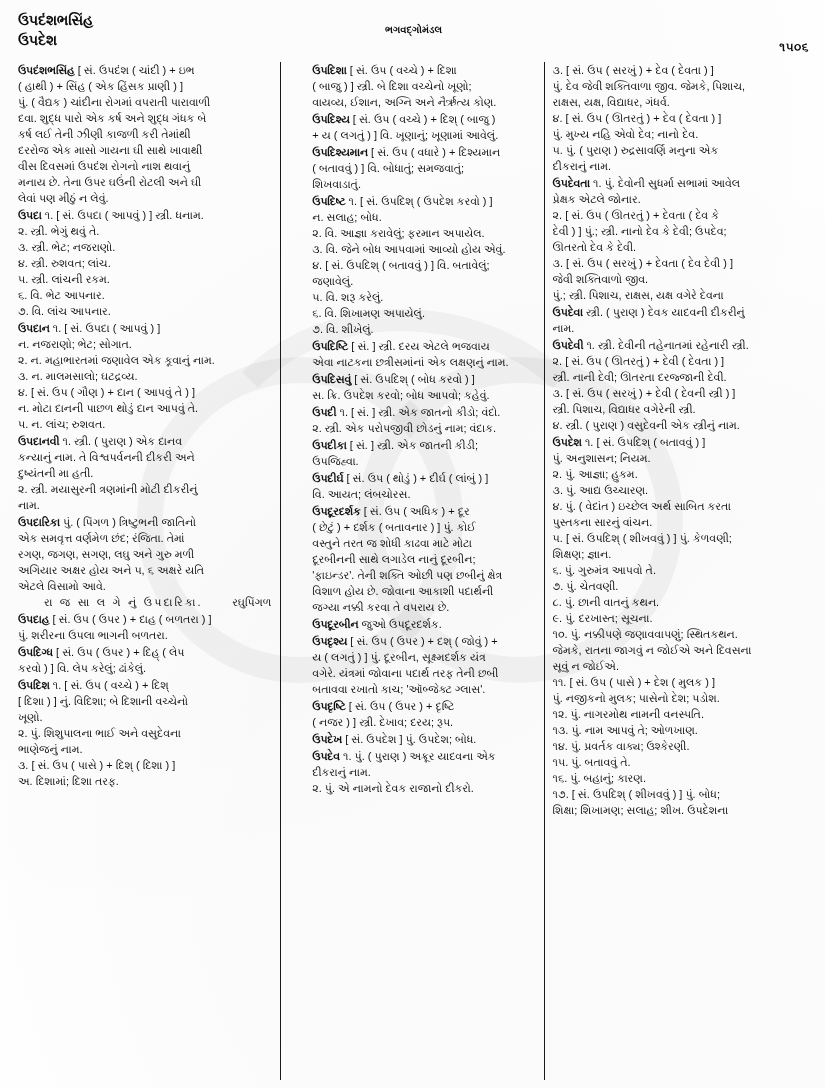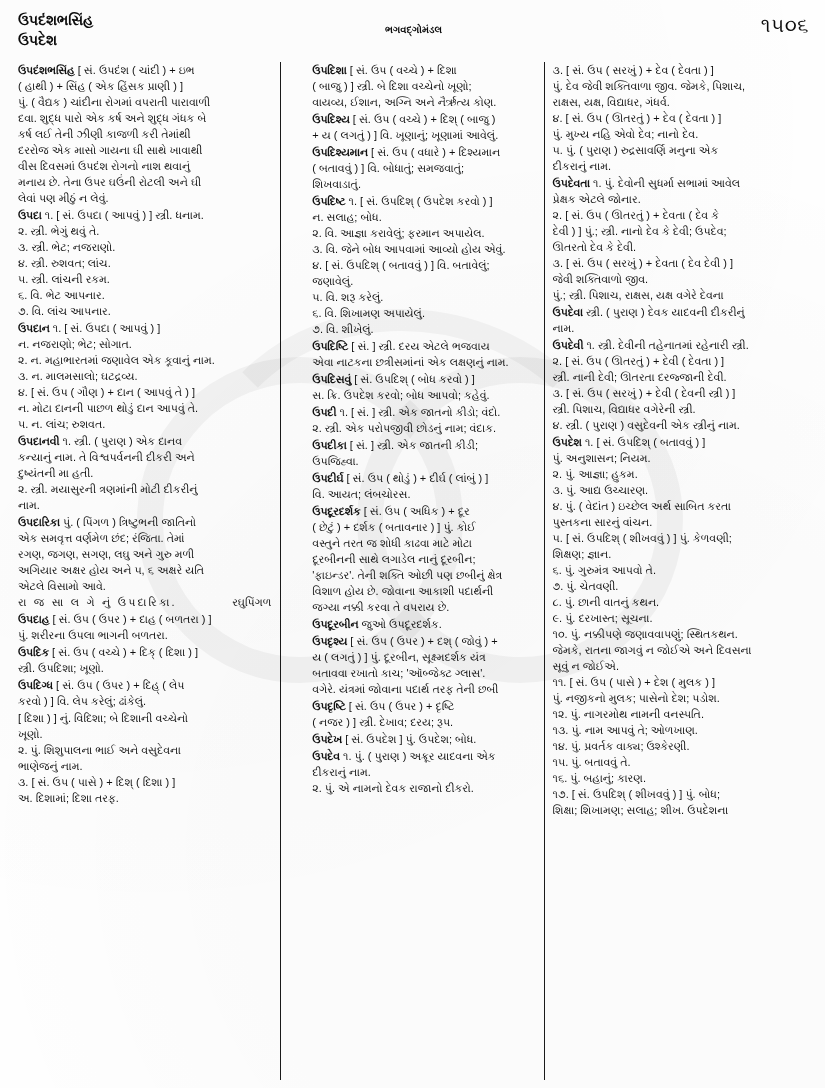--- a/index.html
+++ b/index.html
@@ -54,23 +54,23 @@
   .rh-center {
     position: absolute;
     left: 0; right: 0; top: 14px;
     text-align: center;
     font-weight: bold;
     font-size: 10px;
     color: #0b0b0b;
   }
   .rh-right {
     position: absolute;
-    right: 0; top: 4px;
-    font-weight: normal;
-    font-size: 20px;
+    right: 0; top: 30px;
+    font-weight: bold;
+    font-size: 12px;
     color: #0b0b0b;
     letter-spacing: 0.5px;
   }
 
   
   .columns {
     position: absolute;
     left: 16px;
     top: 62px;
     width: 793px;
@@ -115,20 +115,21 @@
   .hw {
     font-weight: bold;
     letter-spacing: -0.2px;
   }
   .cite {
     display: block;
     margin-top: 1px;
   }
   .cite .spaced {
     letter-spacing: 2.2px;
+    margin-left: 26px;
   }
   .cite .src {
     float: right;
     letter-spacing: 0;
   }
   .cite:after { content: ""; display: block; clear: both; }
 </style>
 </head>
 <body>
 
@@ -197,28 +198,25 @@
           <p class="cont">રગણ, જગણ, સગણ, લઘુ અને ગુરુ મળી</p>
           <p class="cont">અગિયાર અક્ષર હોય અને ૫, ૬ અક્ષરે યતિ</p>
           <p class="cont">એટલે વિસામો  આવે.</p>
           <p class="cite"><span class="src">રઘુપિંગળ</span><span class="spaced">રા જ સા લ ગે નું ઉપદારિકા.</span></p>
         </div>
         <div class="entry">
           <p class="hang"><span class="hw">ઉપદાહ</span> [ સં. ઉપ ( ઉપર ) + દાહ ( બળતરા ) ]</p>
           <p class="cont">પું. શરીરના ઉપલા ભાગની બળતરા.</p>
         </div>
         <div class="entry">
-          <p class="hang"><span class="hw">ઉપદિક</span> [ સં. ઉપ ( વચ્ચે ) + દિક્ ( દિશા ) ]</p>
-          <p class="cont">સ્ત્રી. ઉપદિશા; ખૂણો.</p>
-        </div>
-        <div class="entry">
           <p class="hang"><span class="hw">ઉપદિગ્ધ</span> [ સં. ઉપ ( ઉપર ) + દિહ્ ( લેપ</p>
           <p class="cont">કરવો ) ] વિ. લેપ કરેલું; ઢાંકેલું.</p>
         </div>
         <div class="entry">
+          <p class="hang"><span class="hw">ઉપદિશ</span> ૧. [ સં.  ઉપ  ( વચ્ચે )  +  દિશ્</p>
           <p class="cont">[ દિશા ) ]  નું. વિદિશા; બે દિશાની વચ્ચેનો</p>
           <p class="cont">ખૂણો.</p>
           <p class="sense">૨. પું. શિશુપાલના ભાઈ અને વસુદેવના</p>
           <p class="cont">ભાણેજનું નામ.</p>
           <p class="sense">૩. [ સં. ઉપ ( પાસે ) + દિશ્ ( દિશા ) ]</p>
           <p class="cont">અ. દિશામાં; દિશા તરફ.</p>
         </div>
       </div>
     <div class="col col-2">
         <div class="entry">
@@ -274,22 +272,22 @@
           <p class="cont">'ફાઇન્ડર'. તેની શક્તિ ઓછી પણ છબીનું ક્ષેત્ર</p>
           <p class="cont">વિશાળ હોય છે. જોવાના આકાશી પદાર્થની</p>
           <p class="cont">જગ્યા નક્કી કરવા  તે વપરાય છે.</p>
         </div>
         <div class="entry">
           <p class="hang"><span class="hw">ઉપદૂરબીન</span> જુઓ ઉપદૂરદર્શક.</p>
         </div>
         <div class="entry">
           <p class="hang"><span class="hw">ઉપદૃશ્ય</span> [ સં. ઉપ ( ઉપર ) + દશ્ ( જોવું ) +</p>
           <p class="cont">ય ( લગતું ) ]  પું.  દૂરબીન, સૂક્ષ્મદર્શક યંત્ર</p>
+          <p class="cont">વગેરે. યંત્રમાં જોવાના પદાર્થ તરફ તેની છબી</p>
           <p class="cont">બતાવવા રખાતો કાચ; 'ઑબ્જેક્ટ ગ્લાસ'.</p>
-          <p class="cont">વગેરે. યંત્રમાં જોવાના પદાર્થ તરફ તેની છબી</p>
         </div>
         <div class="entry">
           <p class="hang"><span class="hw">ઉપદૃષ્ટિ</span>  [ સં.   ઉપ   ( ઉપર )   +   દૃષ્ટિ</p>
           <p class="cont">( નજર ) ] સ્ત્રી. દેખાવ; દરય; રૂપ.</p>
         </div>
         <div class="entry">
           <p class="hang"><span class="hw">ઉપદેખ</span> [ સં. ઉપદેશ ] પું. ઉપદેશ; બોધ.</p>
         </div>
         <div class="entry">
           <p class="hang"><span class="hw">ઉપદેવ</span> ૧. પું. ( પુરાણ ) અક્રૂર યાદવના એક</p>

